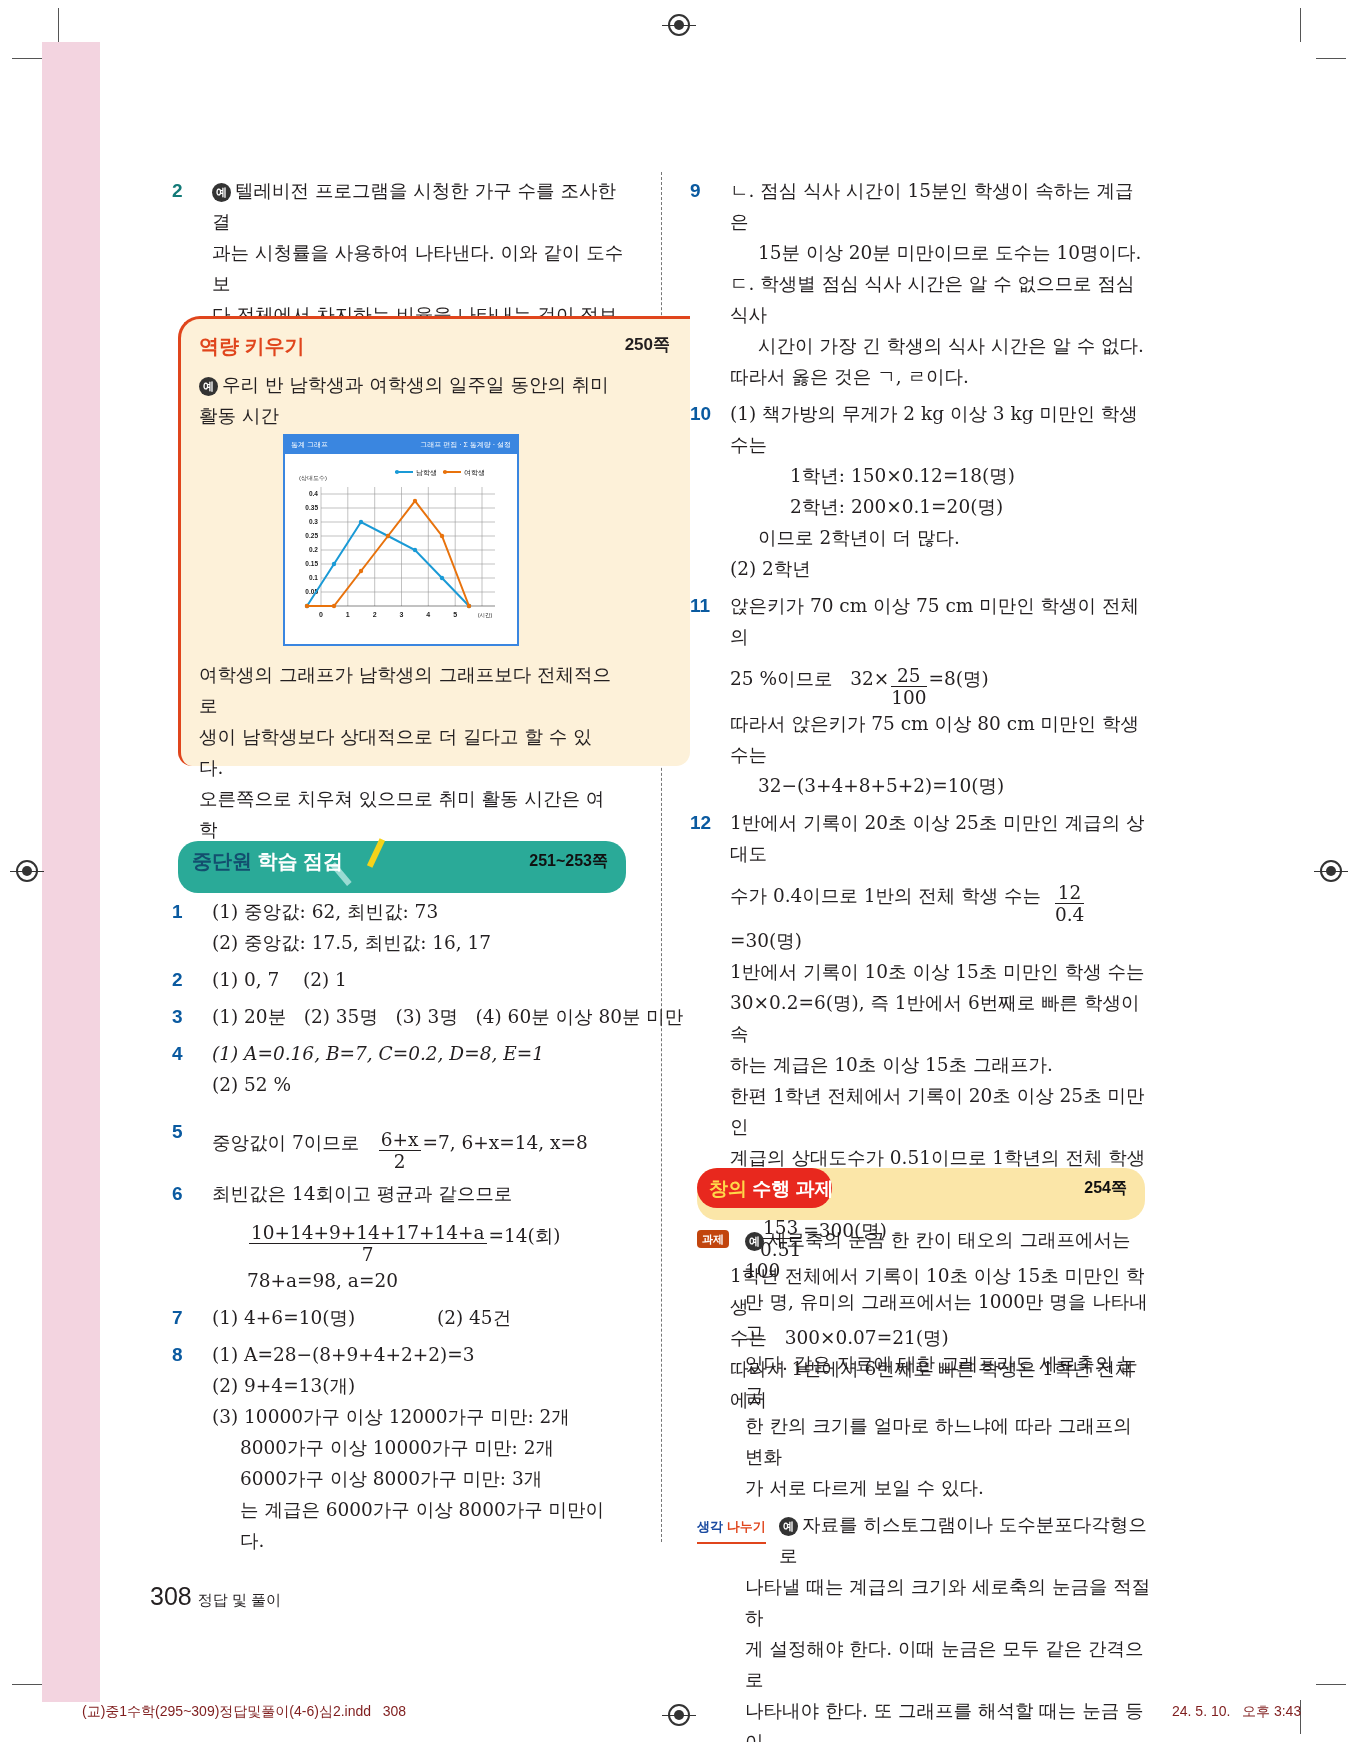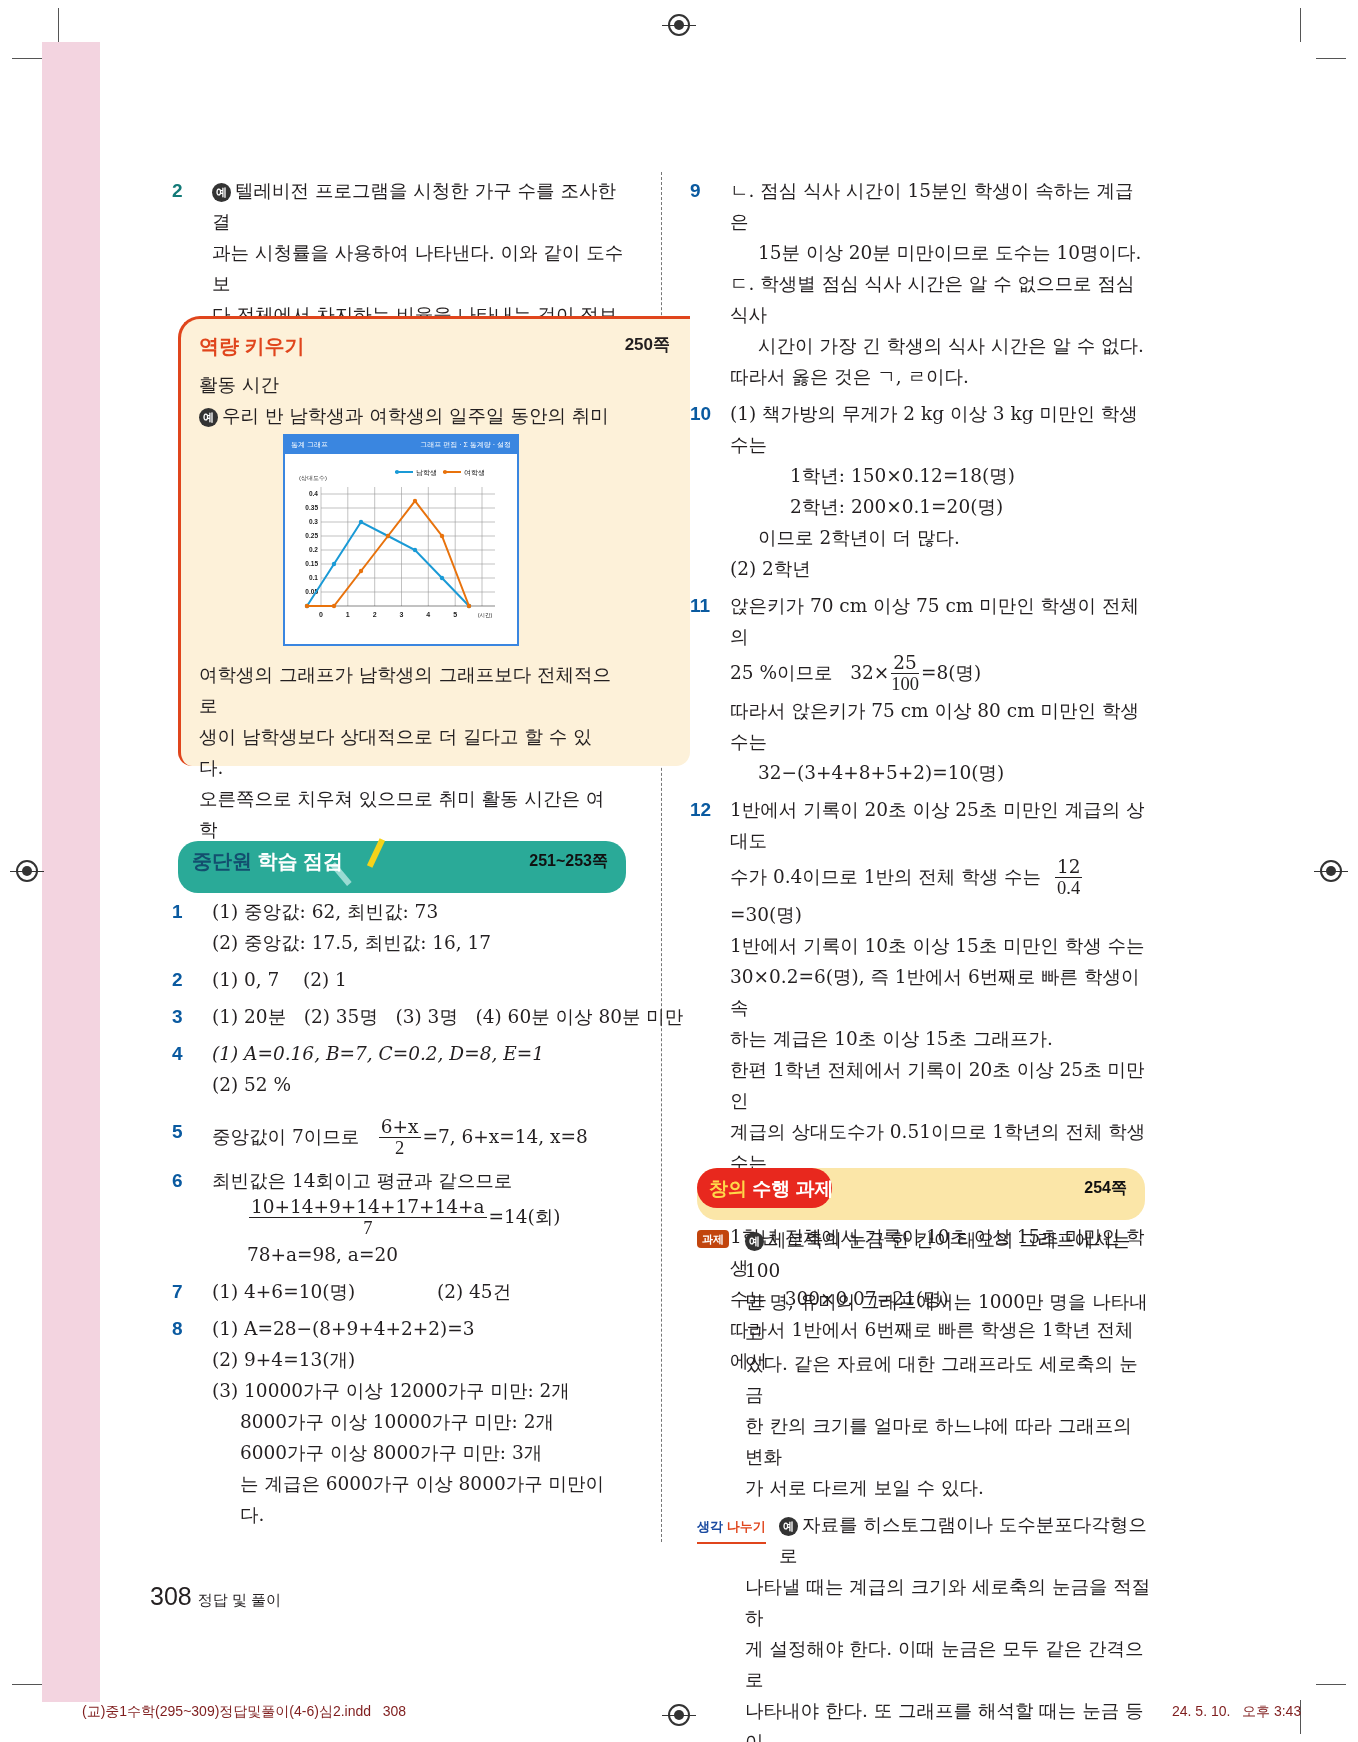--- a/index.html
+++ b/index.html
@@ -13,22 +13,22 @@
   .left{left:172px;width:455px;}
   .right{left:690px;width:460px;}
   .divider{position:absolute;left:661px;top:172px;height:1370px;border-left:1px dashed #777;}
   .q{position:relative;padding-left:40px;}
   .qn{position:absolute;left:0;top:0;font-family:"Liberation Sans",sans-serif;font-weight:bold;color:#0a5aa0;font-size:19px;}
   .qn.teal{color:#137a78;}
   .ind{padding-left:28px;}
   .ind2{padding-left:60px;}
   .ex{display:inline-block;width:19px;height:19px;border-radius:50%;background:#333;color:#fff;font-size:11px;line-height:19px;text-align:center;font-family:"Liberation Sans",sans-serif;font-weight:bold;vertical-align:1px;margin-right:4px;}
   .frac{display:inline-block;vertical-align:middle;text-align:center;line-height:21px;margin:0 2px;}
-  .frac .n{display:block;border-bottom:1px solid #231f20;padding:0 2px;}
-  .frac .d{display:block;font-family:Liberation Serif, serif;}
+  .frac .n{display:block;border-bottom:1px solid #231f20;padding:0 2px;margin-top:13px;}
+  .frac .d{display:block;}
   .box{position:absolute;left:178px;top:316px;width:512px;height:450px;background:#fdf1d9;border-radius:22px 0 14px 14px;border-top:3px solid #e0451c;border-left:3px solid #e0451c;box-sizing:border-box;}
   .box-title{position:absolute;left:18px;top:14px;font-family:"Liberation Sans",sans-serif;font-weight:bold;color:#e0451c;font-size:20px;}
   .box-page{position:absolute;right:20px;top:14px;font-family:"Liberation Sans",sans-serif;font-weight:bold;font-size:17px;}
   .box-body{position:absolute;left:18px;top:50px;width:410px;font-size:18.5px;line-height:31px;}
   .box-foot{position:absolute;left:18px;top:340px;width:415px;font-size:18.5px;line-height:31px;}
   .chart{position:absolute;left:283px;top:434px;width:236px;height:212px;border:2px solid #3a86e0;background:#fff;box-sizing:border-box;}
   .chart-head{height:18px;background:#3a86e0;color:#fff;font-family:"Liberation Sans",sans-serif;font-size:7px;line-height:18px;padding-left:6px;position:relative;}
   .chart-head .tools{position:absolute;right:6px;top:0;}
   .band{position:absolute;height:52px;border-radius:20px;}
   .band-mid{left:178px;top:841px;width:448px;background:#2aaa98;}
@@ -75,22 +75,22 @@
     <div>과는 시청률을 사용하여 나타낸다. 이와 같이 도수보</div>
     <div>다 전체에서 차지하는 비율을 나타내는 것이 정보를</div>
     <div>전달하기에 더 효과적일 때 상대도수를 사용한다.</div>
   </div>
 </div>
 
 <div class="box">
   <div class="box-title">역량 키우기</div>
   <div class="box-page">250쪽</div>
   <div class="box-body">
+    <div><span class="ex">예</span><span>우리 반 남학생과 여학생의 일주일 동안의 취미</span></div>
     <div>활동 시간</div>
-    <div><span class="ex">예</span><span>우리 반 남학생과 여학생의 일주일 동안의 취미</span></div>
   </div>
   <div class="box-foot">
     <div>여학생의 그래프가 남학생의 그래프보다 전체적으로</div>
     <div>생이 남학생보다 상대적으로 더 길다고 할 수 있다.</div>
     <div>오른쪽으로 치우쳐 있으므로 취미 활동 시간은 여학</div>
   </div>
 </div>
 
 <div class="chart">
   <div class="chart-head">

